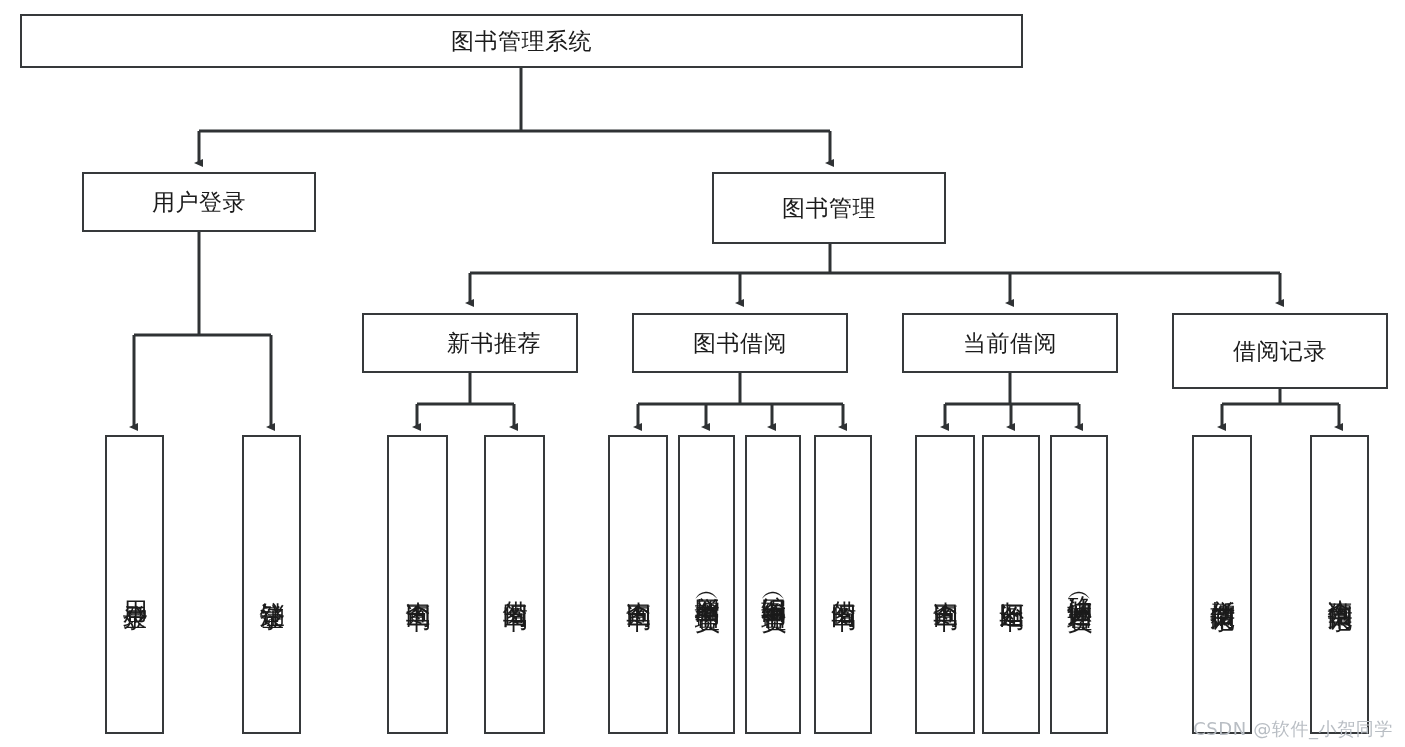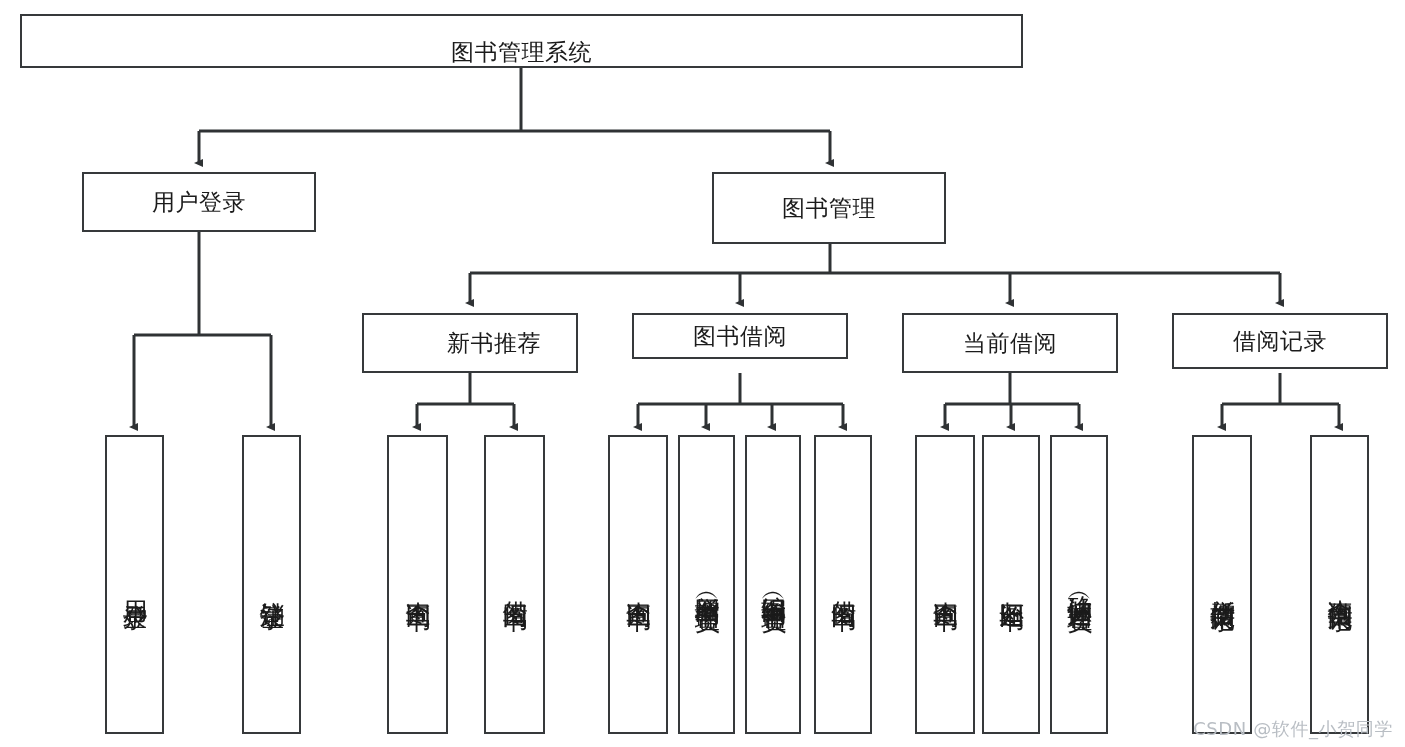--- a/index.html
+++ b/index.html
@@ -123,45 +123,45 @@
       <path d="M1011,404 L1011,427" marker-end="url(#arrow)"></path>
       <path d="M1079,404 L1079,427" marker-end="url(#arrow)"></path>
 
       <path d="M1280,373 L1280,404"></path>
       <path d="M1222,404 L1339,404"></path>
       <path d="M1222,404 L1222,427" marker-end="url(#arrow)"></path>
       <path d="M1339,404 L1339,427" marker-end="url(#arrow)"></path>
     </g>
   </svg>
 
-  <div class="node horizontal" style="left:20px; top:14px; width:1003px; height:54px;align-items:flex-end;">
+  <div class="node horizontal" style="left:20px; top:14px; width:1003px; height:54px;">
     <span class="node-label">图书管理系统</span>
   </div>
 
   <div class="node horizontal" style="left:82px; top:172px; width:234px; height:60px;">
     <span class="node-label">用户登录</span>
   </div>
 
   <div class="node horizontal" style="left:712px; top:172px; width:234px; height:72px;">
     <span class="node-label">图书管理</span>
   </div>
 
   <div class="node horizontal" style="left:362px; top:313px; width:216px; height:60px;padding-left:48px;">
     <span class="node-label">新书推荐</span>
   </div>
 
-  <div class="node horizontal" style="left:632px; top:313px; width:216px; height:46px;">
+  <div class="node horizontal" style="left:632px; top:313px; width:216px; height:60px;">
     <span class="node-label">图书借阅</span>
   </div>
 
   <div class="node horizontal" style="left:902px; top:313px; width:216px; height:60px;">
     <span class="node-label">当前借阅</span>
   </div>
 
-  <div class="node horizontal" style="left:1172px; top:313px; width:216px; height:56px;">
+  <div class="node horizontal" style="left:1172px; top:313px; width:216px; height:76px;">
     <span class="node-label">借阅记录</span>
   </div>
 
   <div class="node vertical" style="left:105px; top:435px; width:59px; height:299px;">
     <span class="node-label">用户登录</span>
   </div>
 
   <div class="node vertical" style="left:242px; top:435px; width:59px; height:299px;">
     <span class="node-label">注销登录</span>
   </div>

